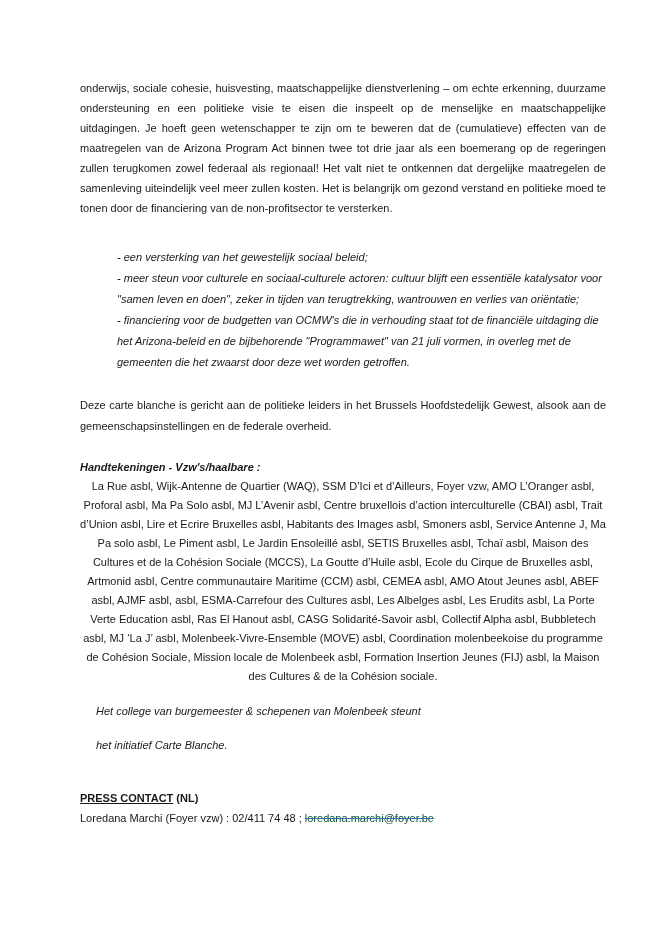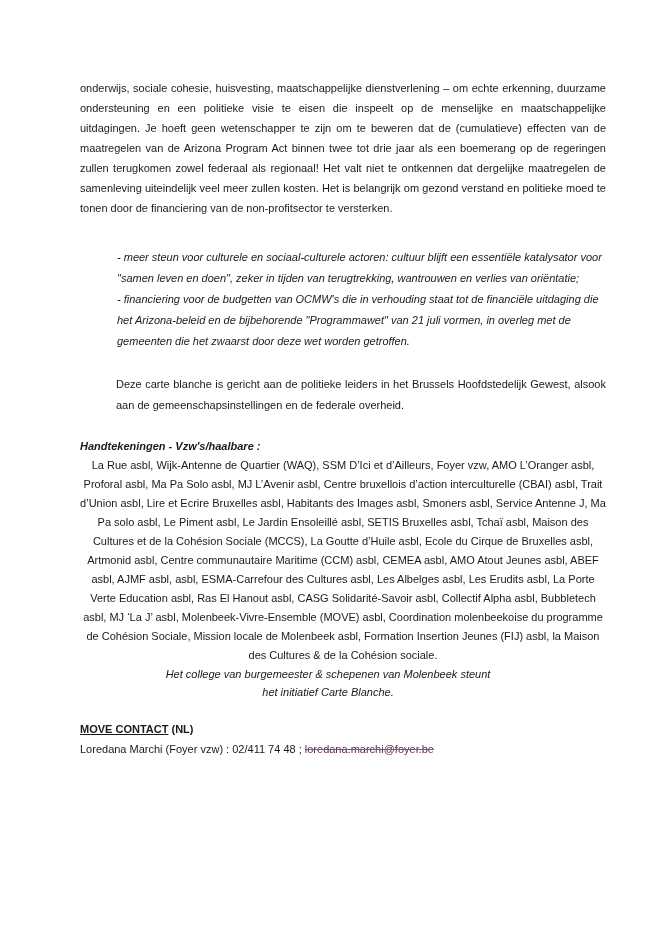--- a/index.html
+++ b/index.html
@@ -43,73 +43,74 @@
     .demands li {
       margin: 0;
       padding: 0;
     }
     .signatories {
       margin: 0;
       line-height: 19px;
       text-align: center;
     }
     .endorsement {
-      margin: 0;
-      text-align: center;
+      margin: 16px;
+      text-align: left;
       font-style: italic;
       line-height: 18px;
       padding-right: 30px;
     }
     .press-title {
       margin: 0;
       font-weight: bold;
     }
     .press-title .u {
       text-decoration: underline;
     }
     .contact {
       margin: 0;
     }
     .email-link {
-      color: #7f1d1d;
+      color: #14532d;
       text-decoration: line-through;
       text-decoration-color: #2f6fb3;
     }
     .gap-29 { height: 29px; }
     .gap-22 { height: 22px; }
     .gap-20 { height: 20px; }
     .gap-18 { height: 18px; }
   </style>
 </head>
 <body>
 
 <div class="page">
 
   <p class="para">onderwijs, sociale cohesie, huisvesting, maatschappelijke dienstverlening – om echte erkenning, duurzame ondersteuning en een politieke visie te eisen die inspeelt op de menselijke en maatschappelijke uitdagingen. Je hoeft geen wetenschapper te zijn om te beweren dat de (cumulatieve) effecten van de maatregelen van de Arizona Program Act binnen twee tot drie jaar als een boemerang op de regeringen zullen terugkomen zowel federaal als regionaal! Het valt niet te ontkennen dat dergelijke maatregelen de samenleving uiteindelijk veel meer zullen kosten. Het is belangrijk om gezond verstand en politieke moed te tonen door de financiering van de non-profitsector te versterken.</p>
 
   <div class="gap-29"></div>
 
 
   <ul class="demands">
+    <li>- een versterking van het gewestelijk sociaal beleid;</li>
     <li>- meer steun voor culturele en sociaal-culturele actoren: cultuur blijft een essentiële katalysator voor "samen leven en doen", zeker in tijden van terugtrekking, wantrouwen en verlies van oriëntatie;</li>
     <li>- financiering voor de budgetten van OCMW's die in verhouding staat tot de financiële uitdaging die het Arizona-beleid en de bijbehorende "Programmawet" van 21 juli vormen, in overleg met de gemeenten die het zwaarst door deze wet worden getroffen.</li>
   </ul>
 
   <div class="gap-22"></div>
 
-  <p class="para" style="line-height:21px;margin-left:36px;">Deze carte blanche is gericht aan de politieke leiders in het Brussels Hoofdstedelijk Gewest, alsook aan de gemeenschapsinstellingen en de federale overheid.</p>
+  <p class="para" style="line-height:21px;">Deze carte blanche is gericht aan de politieke leiders in het Brussels Hoofdstedelijk Gewest, alsook aan de gemeenschapsinstellingen en de federale overheid.</p>
 
   <div class="gap-20"></div>
 
   <p class="section-title">Handtekeningen - Vzw's/haalbare :</p>
 
   <p class="signatories">La Rue asbl, Wijk-Antenne de Quartier (WAQ), SSM D’Ici et d’Ailleurs, Foyer vzw, AMO L’Oranger asbl, Proforal asbl, Ma Pa Solo asbl, MJ L’Avenir asbl, Centre bruxellois d’action interculturelle (CBAI) asbl, Trait d’Union asbl, Lire et Ecrire Bruxelles asbl, Habitants des Images asbl, Smoners asbl, Service Antenne J, Ma Pa solo asbl, Le Piment asbl, Le Jardin Ensoleillé asbl, SETIS Bruxelles asbl, Tchaï asbl, Maison des Cultures et de la Cohésion Sociale (MCCS), La Goutte d’Huile asbl, Ecole du Cirque de Bruxelles asbl, Artmonid asbl, Centre communautaire Maritime (CCM) asbl, CEMEA asbl, AMO Atout Jeunes asbl, ABEF asbl, AJMF asbl, asbl, ESMA-Carrefour des Cultures asbl, Les Albelges asbl, Les Erudits asbl, La Porte Verte Education asbl, Ras El Hanout asbl, CASG Solidarité-Savoir asbl, Collectif Alpha asbl, Bubbletech asbl, MJ ‘La J’ asbl, Molenbeek-Vivre-Ensemble (MOVE) asbl, Coordination molenbeekoise du programme de Cohésion Sociale, Mission locale de Molenbeek asbl, Formation Insertion Jeunes (FIJ) asbl, la Maison des Cultures &amp; de la Cohésion sociale.</p>
 
   <p class="endorsement">Het college van burgemeester &amp; schepenen van Molenbeek steunt</p>
   <p class="endorsement">het initiatief Carte Blanche.</p>
 
   <div class="gap-18"></div>
 
-  <p class="press-title"><span class="u">MOVE CONTACT</span><span> (NL)</span></p>
+  <p class="press-title"><span class="u">PRESS CONTACT</span><span> (NL)</span></p>
 
   <p class="contact"><span>Loredana Marchi (Foyer vzw) : 02/411 74 48 ; </span><a class="email-link">loredana.marchi@foyer.be</a></p>
 
 </div>
 
 </body></html>

